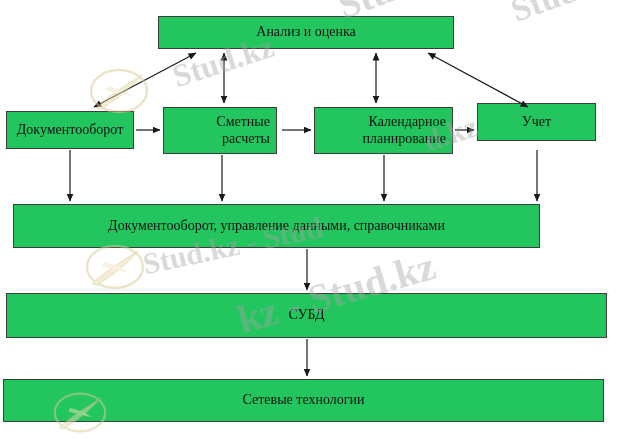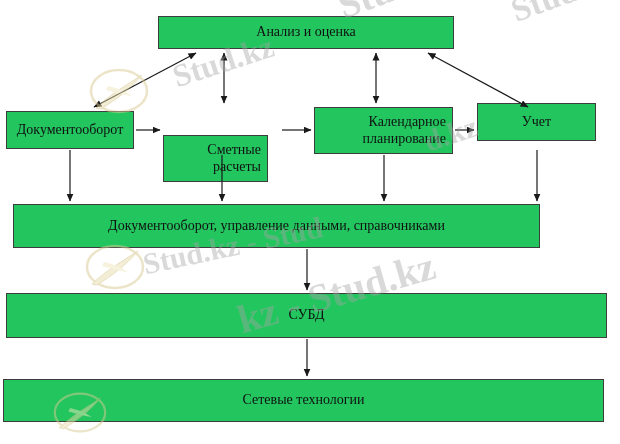--- a/index.html
+++ b/index.html
@@ -17,21 +17,21 @@
     background:#22c55e;
     display:flex;align-items:center;justify-content:center;
     text-align:right;
     font-size:14px;color:#111;
     line-height:1.15;
     z-index:2;
     padding:2px 6px;
   }
   .box-analysis   {left:158px;top:16px;width:296px;height:33px;}
   .box-design     {left:6px;  top:111px;width:128px;height:38px;}
-  .box-estimates  {left:163px;top:107px;width:105px;height:47px;margin-top:28px;}
+  .box-estimates  {left:163px;top:107px;width:114px;height:47px;}
   .box-scheduling {left:314px;top:107px;width:139px;height:47px;}
   .box-accounting {left:477px;top:103px;width:119px;height:38px;}
   .box-docflow    {left:13px;  top:204px;width:527px;height:44px;}
   .box-dbms       {left:6px;  top:293px;width:601px;height:45px;}
   .box-network    {left:3px;  top:379px;width:601px;height:43px;}
 
   #arrows{
     position:absolute;left:0;top:0;width:620px;height:444px;
     z-index:3;pointer-events:none;
   }

